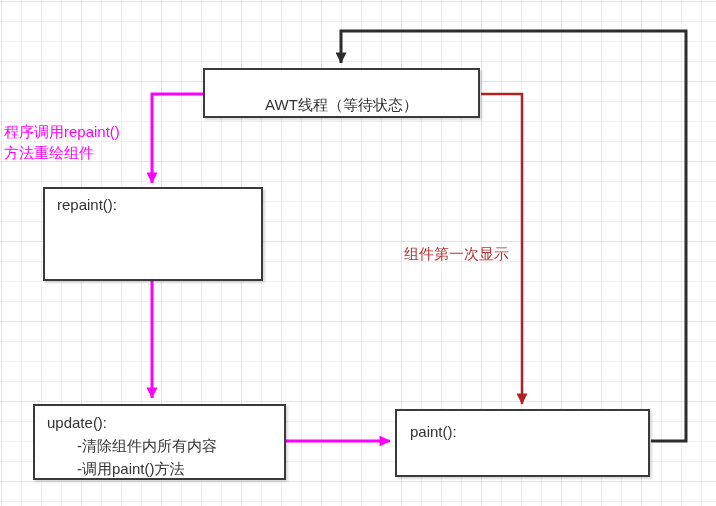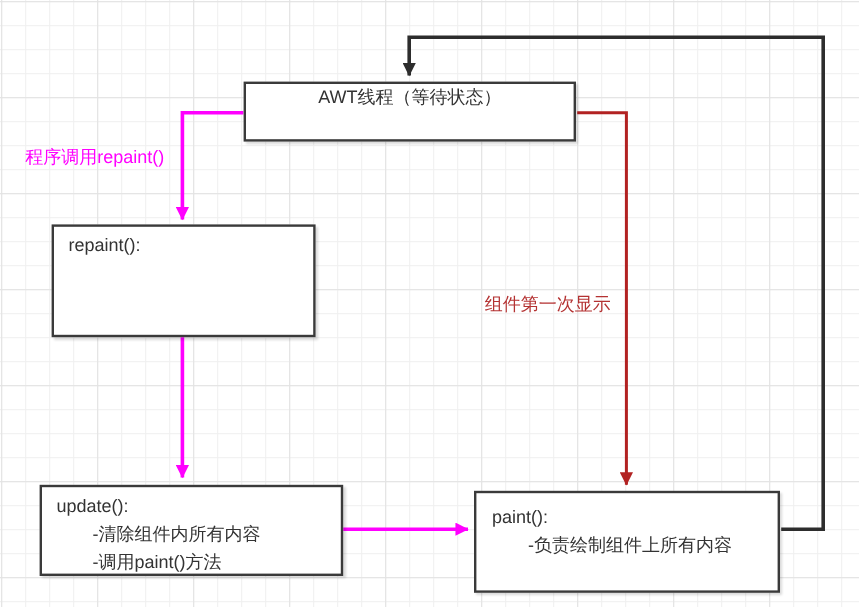--- a/index.html
+++ b/index.html
@@ -32,38 +32,38 @@
     background: #ffffff;
     border: 2px solid #3a3a3a;
     box-shadow: 2px 2px 2px rgba(0,0,0,0.15);
     box-sizing: border-box;
     color: #333333;
     font-size: 15px;
     line-height: 23px;
   }
   .node-awt {
     left: 203px; top: 68px; width: 277px; height: 50px;
-    display: flex; align-items: flex-start; justify-content: center;
+    display: flex; align-items: flex-end; justify-content: center;
   }
   .node-repaint { left: 43px;  top: 187px; width: 220px; height: 94px; padding: 4px 0 0 12px; }
   .node-update  { left: 33px;  top: 404px; width: 253px; height: 76px; padding: 5px 0 0 12px; }
-  .node-paint   { left: 395px; top: 409px; width: 255px; height: 85px; padding: 9px 0 0 13px; }
+  .node-paint   { left: 395px; top: 409px; width: 255px; height: 68px; padding: 9px 0 0 13px; }
 
   .box-line.indent { padding-left: 30px; }
 
   .float-label {
     position: absolute;
     font-size: 15px;
     line-height: 21px;
     white-space: nowrap;
   }
   .label-magenta {
     left: 4px; top: 121px; width: 150px;
     color: #ff00ff;
-    text-align: center;
+    text-align: left;
   }
   .label-darkred {
     left: 404px; top: 231px;
     color: #b43232;
     margin-top: 12px;
   }
 </style>
 </head>
 <body>
 
@@ -102,22 +102,22 @@
   </div>
 
   <div class="node node-update">
     <div class="box-title">update():</div>
     <div class="box-line indent">-清除组件内所有内容</div>
     <div class="box-line indent">-调用paint()方法</div>
   </div>
 
   <div class="node node-paint">
     <div class="box-title">paint():</div>
-    <div class="box-line indent">-负责绘制组件上所有内容</div>
   </div>
 
   <div class="float-label label-magenta">
     <div>程序调用repaint()</div>
+    <div>方法重绘组件</div>
   </div>
 
   <div class="float-label label-darkred">组件第一次显示</div>
 
 </div>
 
 </body></html>

